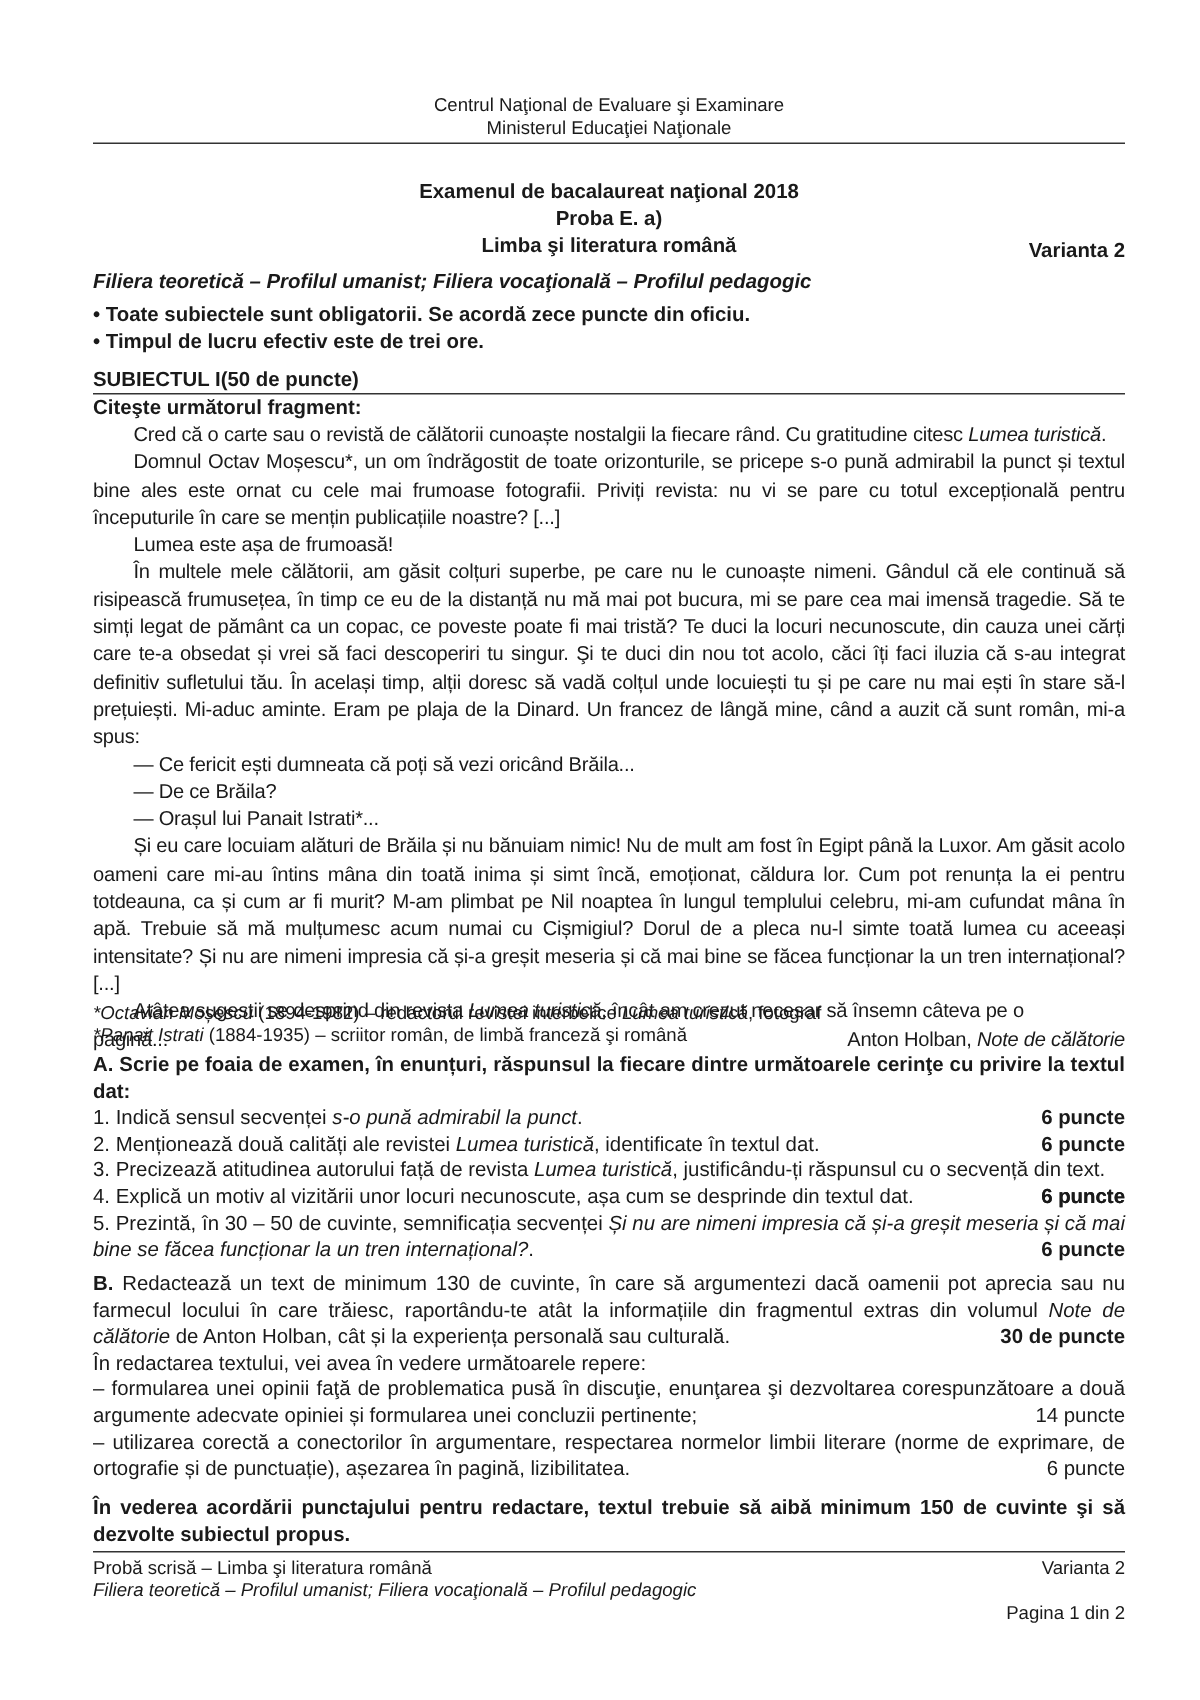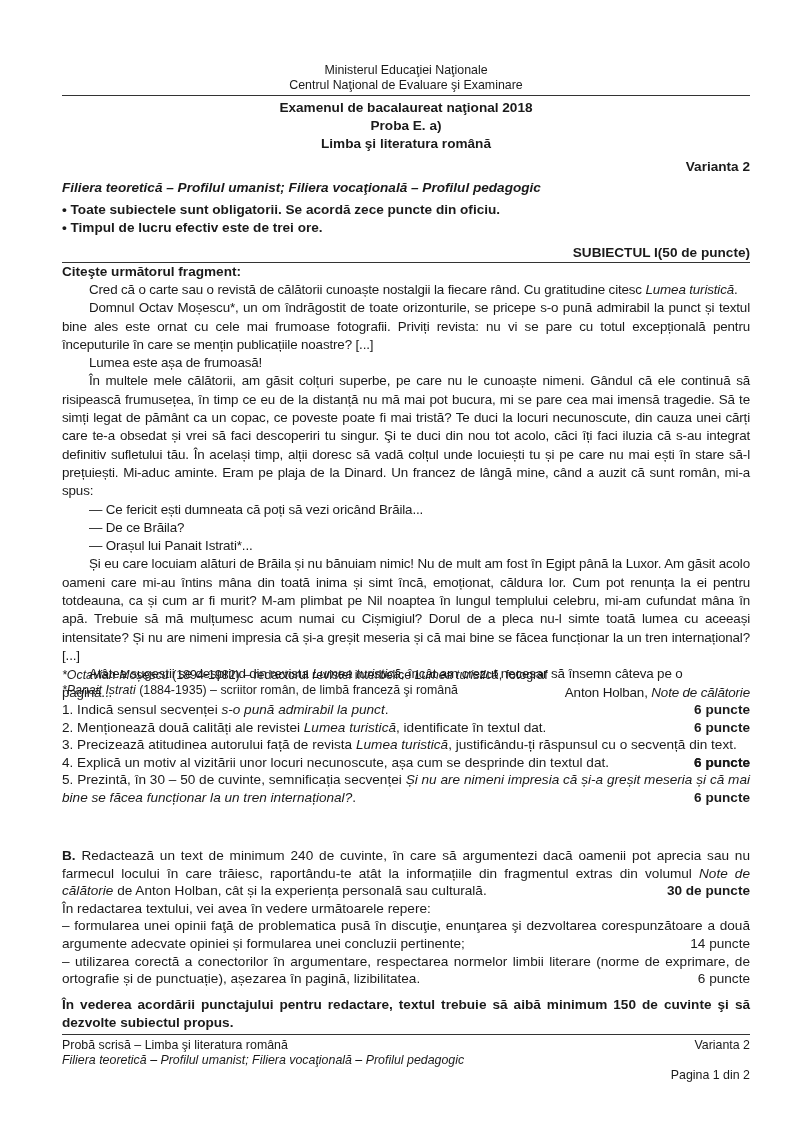--- a/index.html
+++ b/index.html
@@ -5,25 +5,25 @@
   html, body { margin: 0; padding: 0; background: #ffffff; }
   body {
     width: 800px; height: 1133px; position: relative; overflow: hidden;
     font-family: "Liberation Sans", "DejaVu Sans", sans-serif;
     color: #1a1a1a;
   }
   .page { position: absolute; left: 62px; top: 0; width: 688px; }
   .center { text-align: right; }
   .ministry { position: absolute; top: 63px; left: 0; width: 688px; font-size: 12.4px; line-height: 15px; text-align: center; }
   .rule { position: absolute; left: 0; width: 688px; height: 0; border-top: 1.3px solid #333; }
-  .exam-title { position: absolute; top: 99px; left: 0; width: 688px; font-size: 13.6px; line-height: 18px; font-weight: bold; text-align: center; }
+  .exam-title { position: absolute; top: 119px; left: 0; width: 688px; font-size: 13.6px; line-height: 18px; font-weight: bold; text-align: center; }
   .varianta { position: absolute; top: 159px; right: 0; font-size: 13.6px; font-weight: bold; }
   .filiera { position: absolute; top: 180px; left: 0; font-size: 13.6px; font-weight: bold; font-style: italic; }
   .rules-list { position: absolute; top: 201px; left: 0; font-size: 13.6px; line-height: 17.5px; font-weight: bold; }
-  .subject-row { position: absolute; top: 245px; left: 0; width: 688px; font-size: 13.6px; font-weight: bold; display: flex; justify-content: flex-end; }
+  .subject-row { position: absolute; top: 245px; left: 0; width: 688px; font-size: 13.6px; font-weight: bold; display: flex; justify-content: flex-start; }
   .citeste { position: absolute; top: 264px; left: 0; font-size: 13.6px; font-weight: bold; }
   .fragment { position: absolute; top: 281px; left: 0; width: 688px; font-size: 13.4px; line-height: 18.3px; text-align: justify; letter-spacing: -0.15px; }
   .fragment p { margin: 0; text-indent: 27px; }
   .fragment .dlg { text-indent: 27px; }
   .sign-row { display: flex; justify-content: space-between; }
   .notes { position: absolute; top: 668px; left: 0; font-size: 12.4px; line-height: 15px; }
   .notes i { font-style: italic; }
   .secA { position: absolute; top: 701px; left: 0; width: 688px; font-size: 13.6px; line-height: 17.6px; }
   .secA .head { font-weight: bold; text-align: justify; }
   .item { display: flex; justify-content: space-between; text-align: justify; }
@@ -37,22 +37,22 @@
   .footer { position: absolute; top: 1038px; left: 0; width: 688px; font-size: 12.4px; line-height: 15px; }
   .footer .row { display: flex; justify-content: space-between; }
   i { font-style: italic; }
 </style>
 </head>
 <body>
 
 <div class="page">
 
   <div class="ministry">
+    <div>Centrul Naţional de Evaluare şi Examinare</div>
     <div>Ministerul Educaţiei Naţionale</div>
-    <div>Centrul Naţional de Evaluare şi Examinare</div>
   </div>
 
   <div class="rule" style="top:95px;"></div>
 
   <div class="exam-title">
     <div>Examenul de bacalaureat naţional 2018</div>
     <div>Proba E. a)</div>
     <div>Limba şi literatura română</div>
   </div>
 
@@ -87,20 +87,21 @@
       <span><span>Anton Holban, </span><i>Note de călătorie</i></span>
     </div>
   </div>
 
   <div class="notes">
     <div><i>*Octavian Moșescu</i><span> (1894-1982) – redactorul revistei interbelice </span><i>Lumea turistică</i><span>, fotograf</span></div>
     <div><i>*Panait Istrati</i><span> (1884-1935) – scriitor român, de limbă franceză şi română</span></div>
   </div>
 
   <div class="secA">
+    <div class="head">A. Scrie pe foaia de examen, în enunțuri, răspunsul la fiecare dintre următoarele cerinţe cu privire la textul dat:</div>
     <div class="item">
       <span class="txt"><span>1. Indică sensul secvenței </span><i>s-o pună admirabil la punct</i><span>.</span></span>
       <span class="pts">6 puncte</span>
     </div>
     <div class="item">
       <span class="txt"><span>2. Menționează două calități ale revistei </span><i>Lumea turistică</i><span>, identificate în textul dat.</span></span>
       <span class="pts">6 puncte</span>
     </div>
     <div style="text-align:justify;">
       <span>3. Precizează atitudinea autorului față de revista </span><i>Lumea turistică</i><span>, justificându-ți răspunsul cu o secvență din text.</span>
@@ -111,21 +112,21 @@
       <span class="pts">6 puncte</span>
     </div>
     <div style="text-align:justify;">
       <span>5. Prezintă, în 30 – 50 de cuvinte, semnificația secvenței </span><i>Și nu are nimeni impresia că și-a greșit meseria și că mai bine se făcea funcționar la un tren internațional?</i><span>.</span>
       <span class="pts" style="float:right;">6 puncte</span>
     </div>
   </div>
 
   <div class="secB">
     <div>
-      <b>B.</b><span> Redactează un text de minimum 240 de cuvinte, în care să argumentezi dacă oamenii pot aprecia sau nu farmecul locului în care trăiesc, raportându-te atât la informațiile din fragmentul extras din volumul </span><i>Note de călătorie</i><span> de Anton Holban, cât și la experiența personală sau culturală.</span>
+      <b>B.</b><span> Redactează un text de minimum 130 de cuvinte, în care să argumentezi dacă oamenii pot aprecia sau nu farmecul locului în care trăiesc, raportându-te atât la informațiile din fragmentul extras din volumul </span><i>Note de călătorie</i><span> de Anton Holban, cât și la experiența personală sau culturală.</span>
       <span class="pts" style="float:right;">30 de puncte</span>
     </div>
     <div>În redactarea textului, vei avea în vedere următoarele repere:</div>
     <div>
       <span>– formularea unei opinii faţă de problematica pusă în discuţie, enunţarea şi dezvoltarea corespunzătoare a două argumente adecvate opiniei și formularea unei concluzii pertinente;</span>
       <span class="pts-normal" style="float:right;">14 puncte</span>
     </div>
     <div>
       <span>– utilizarea corectă a conectorilor în argumentare, respectarea normelor limbii literare (norme de exprimare, de ortografie și de punctuație), așezarea în pagină, lizibilitatea.</span>
       <span class="pts-normal" style="float:right;">6 puncte</span>

